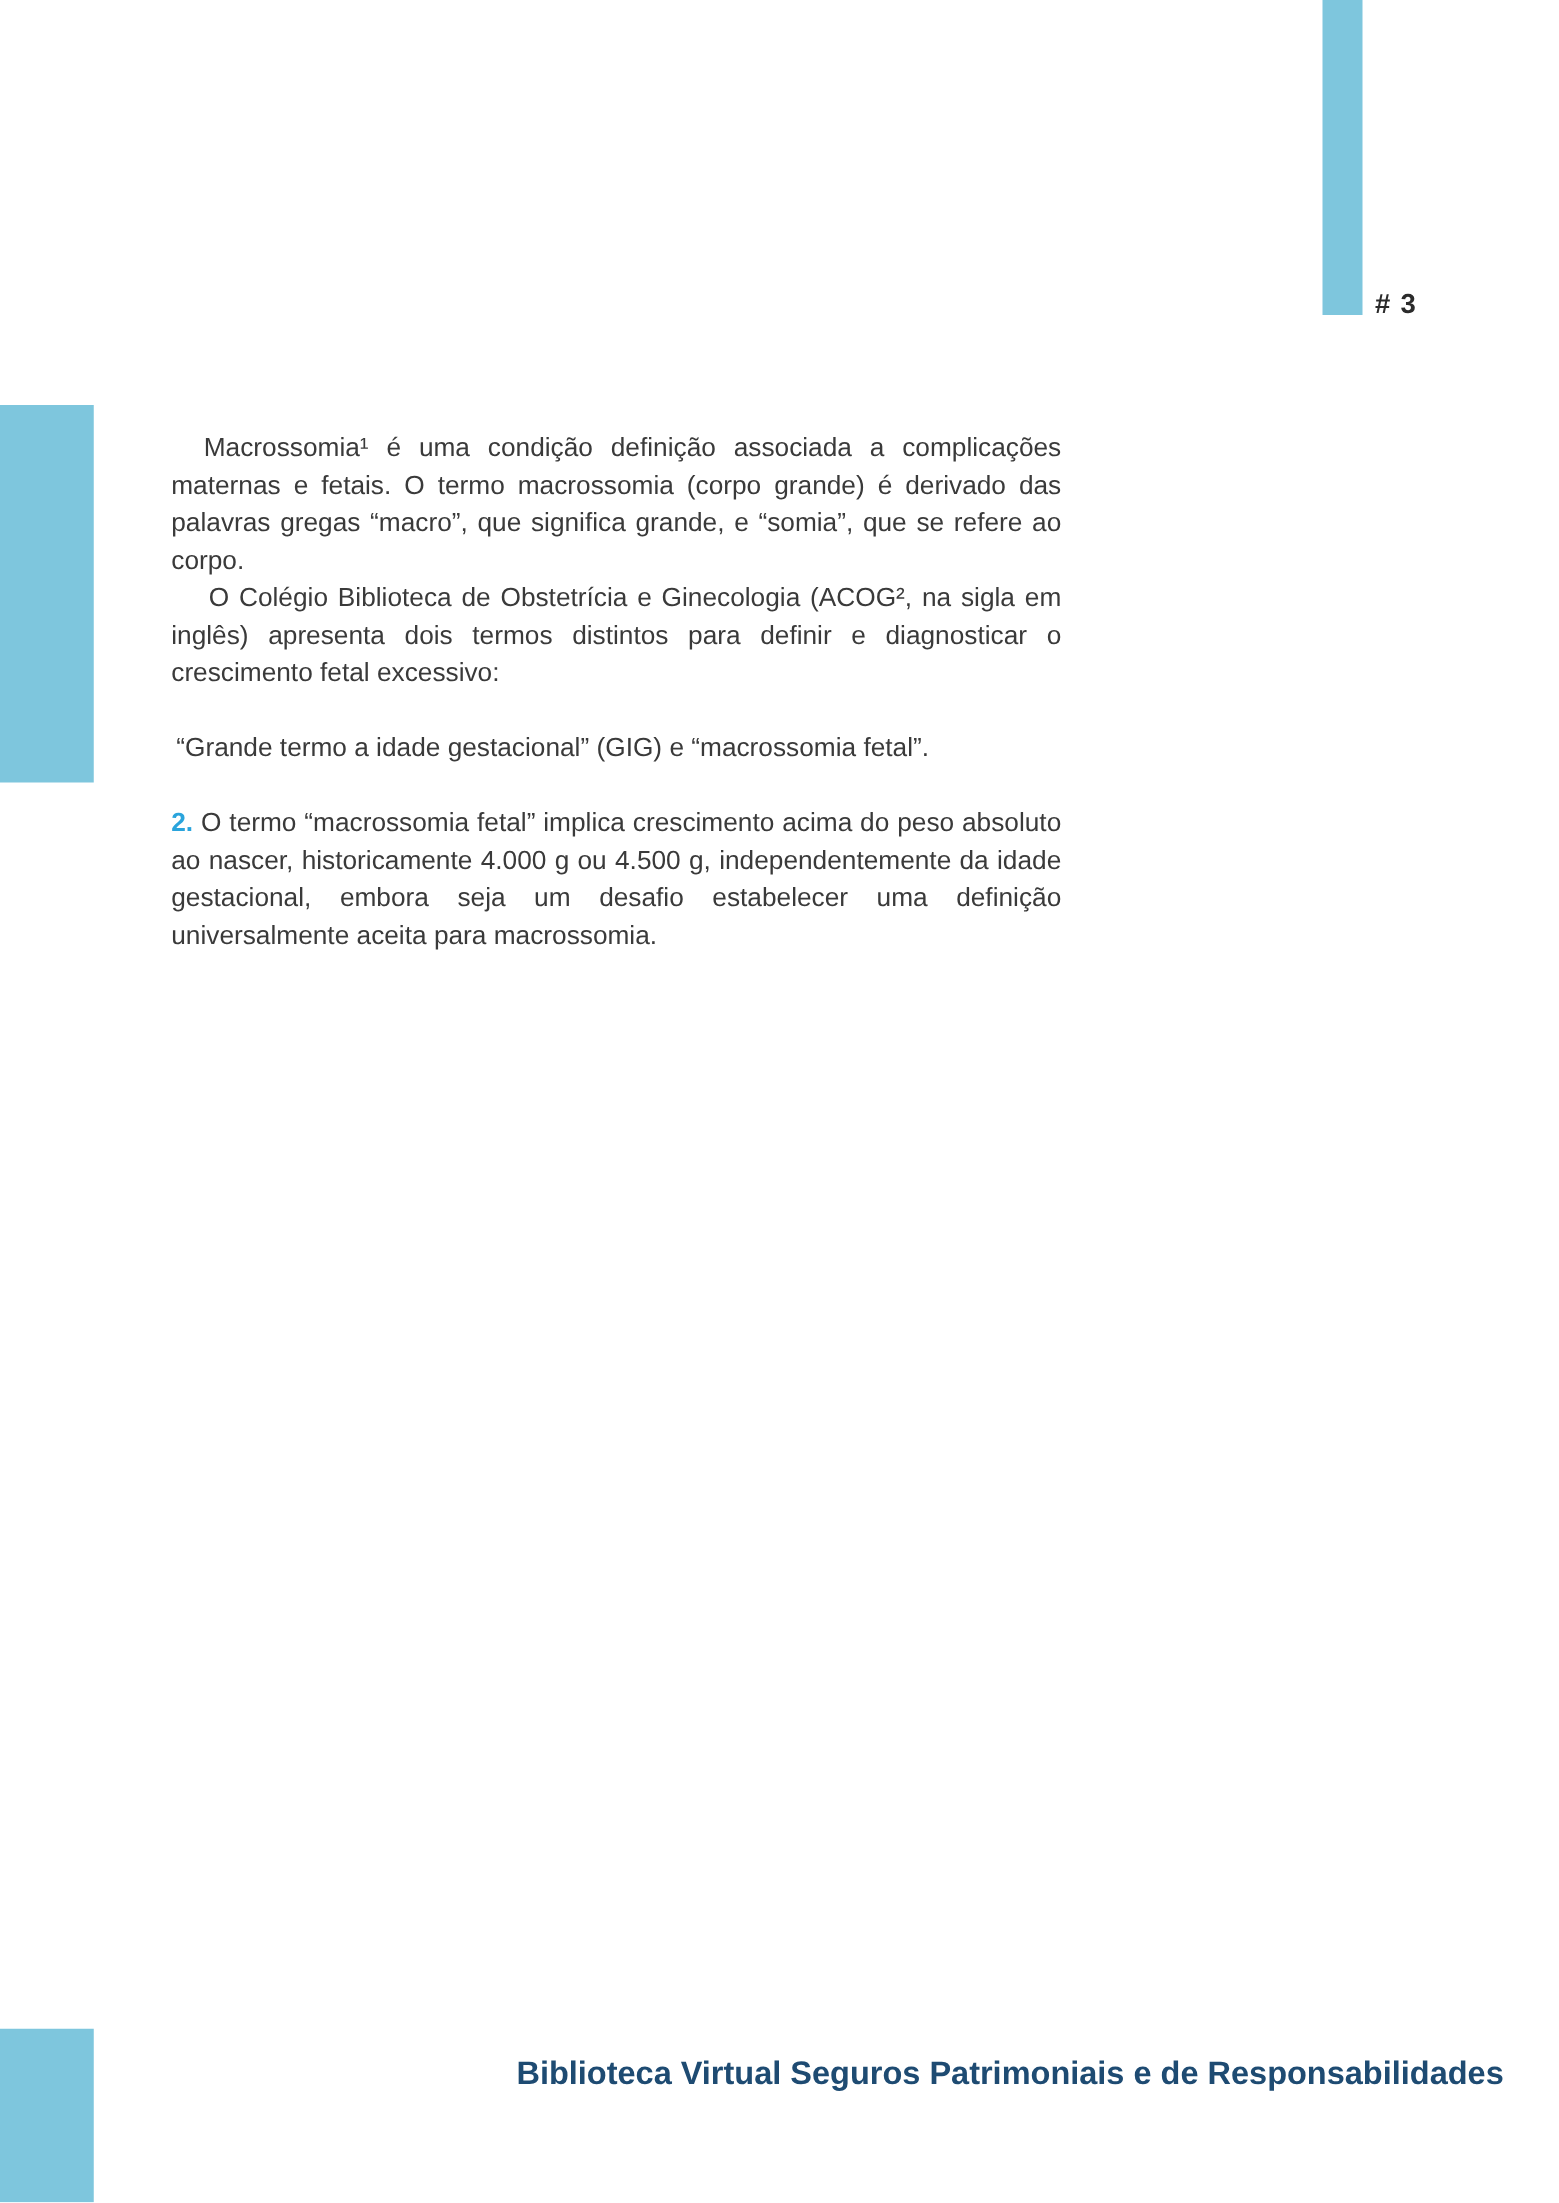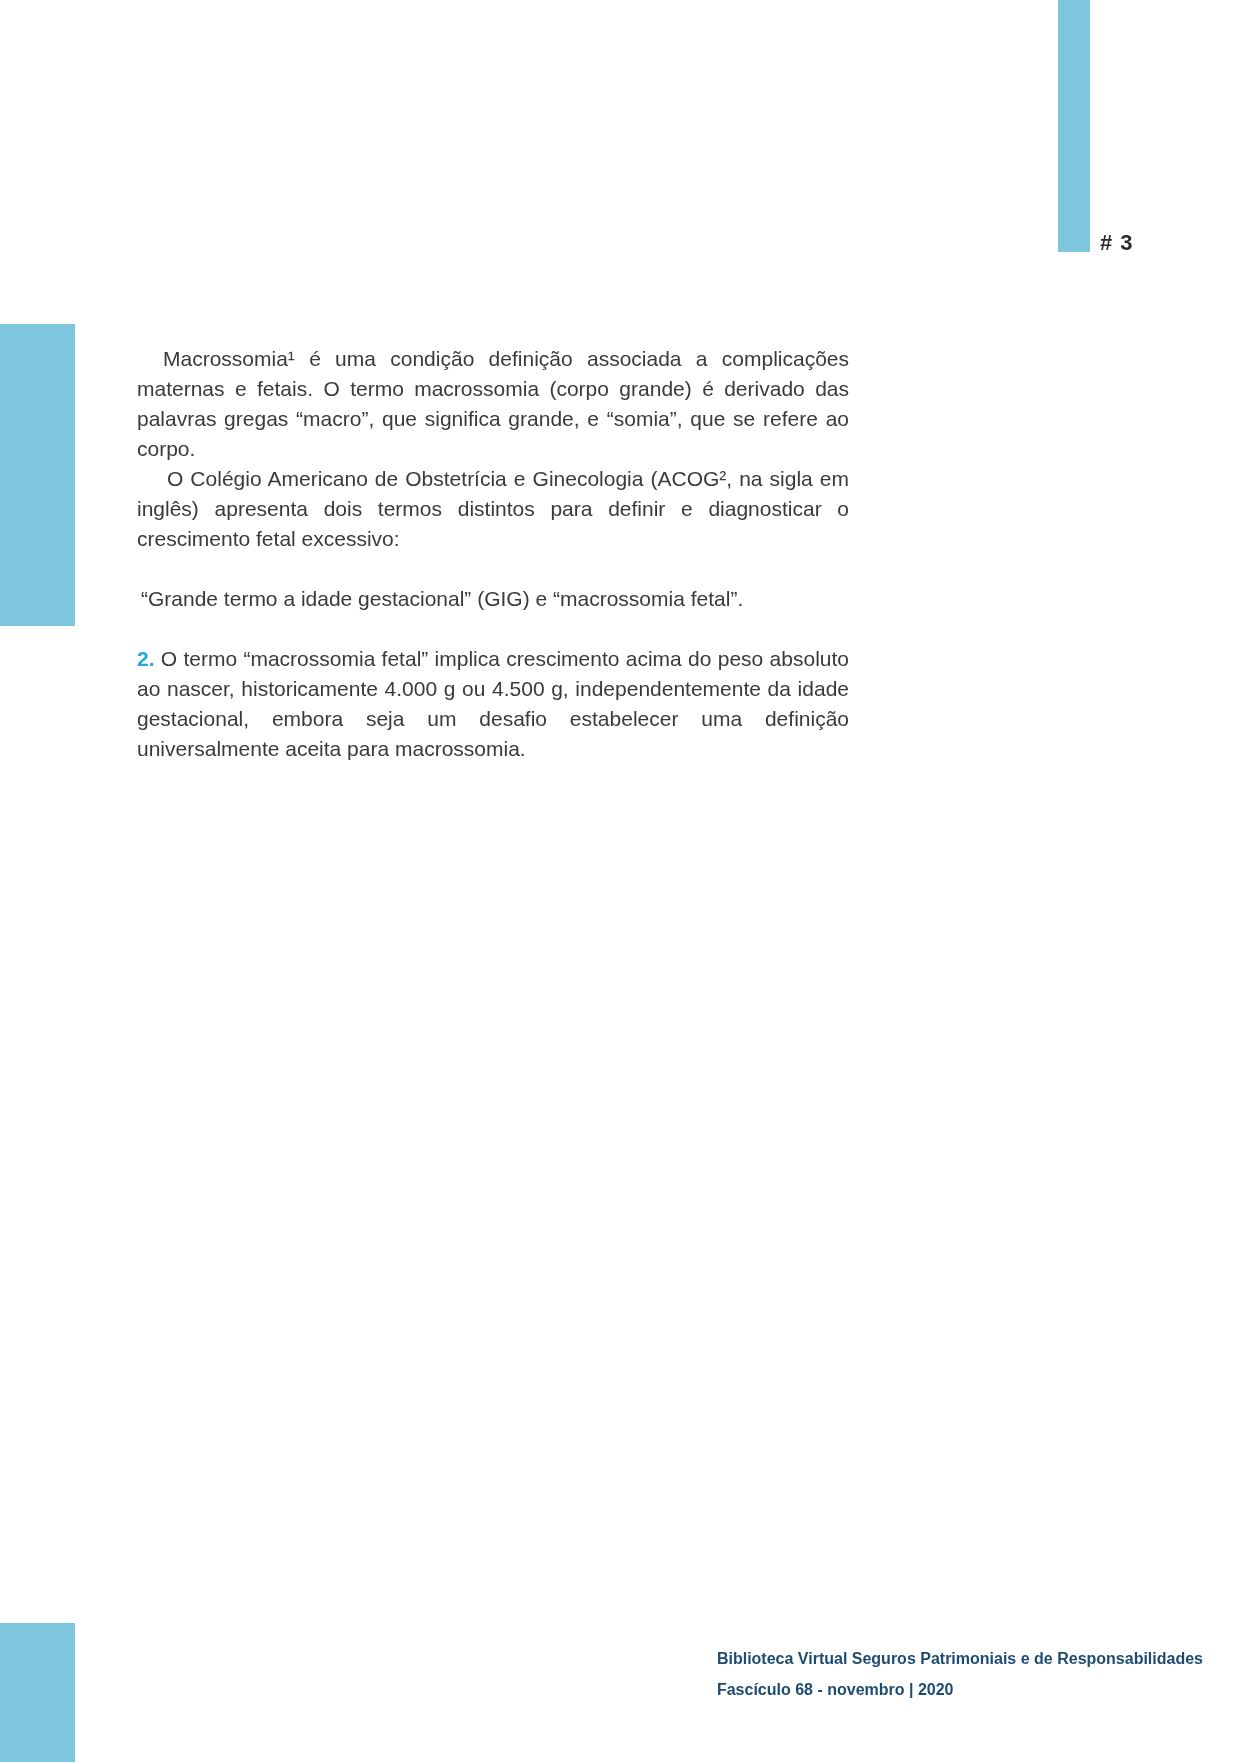--- a/index.html
+++ b/index.html
@@ -71,53 +71,52 @@
   .list-item { margin-top: 30px; }
   .item-number {
     color: #2AA4DC;
     font-weight: bold;
   }
 
   
   .footer {
     position: absolute;
     right: 44px; top: 1643px;
-    text-align: left;
-    font-size: 16px;
+    text-align: right;
+    font-size: 26px;
     line-height: 31px;
     font-weight: bold;
     color: #1E4B72;
   }
 </style>
 </head>
 <body>
 
 <div class="page">
 
   <div class="accent-bar-top-right"></div>
 
   <div class="page-number"># 3</div>
 
   <div class="accent-bar-left"></div>
 
   <div class="content">
 
     <p class="body-text first-block indent-1">Macrossomia¹ é uma condição definição associada a complicações maternas e fetais. O termo macrossomia (corpo grande) é derivado das palavras gregas “macro”, que significa grande, e “somia”, que se refere ao corpo.</p>
 
-    <p class="body-text indent-2">O Colégio Americano de Obstetrícia e Ginecologia (ACOG², na sigla em inglês) apresenta dois termos distintos para definir e diagnosticar o crescimento fetal excessivo:</p>
+    <p class="body-text indent-2">O Colégio Biblioteca de Obstetrícia e Ginecologia (ACOG², na sigla em inglês) apresenta dois termos distintos para definir e diagnosticar o crescimento fetal excessivo:</p>
 
     <p class="body-text quote-line">“Grande termo a idade gestacional” (GIG) e “macrossomia fetal”.</p>
 
 
     <p class="body-text list-item">
       <span class="item-number">2.</span>
       <span>O termo “macrossomia fetal” implica crescimento acima do peso absoluto ao nascer, historicamente 4.000 g ou 4.500 g, independentemente da idade gestacional, embora seja um desafio estabelecer uma definição universalmente aceita para macrossomia.</span>
     </p>
   </div>
 
   <div class="footer">
     <div>Biblioteca Virtual Seguros Patrimoniais e de Responsabilidades</div>
-    <div>Fascículo 68 - novembro | 2020</div>
   </div>
 
   <div class="accent-block-bottom-left"></div>
 
 </div>
 
 </body></html>

